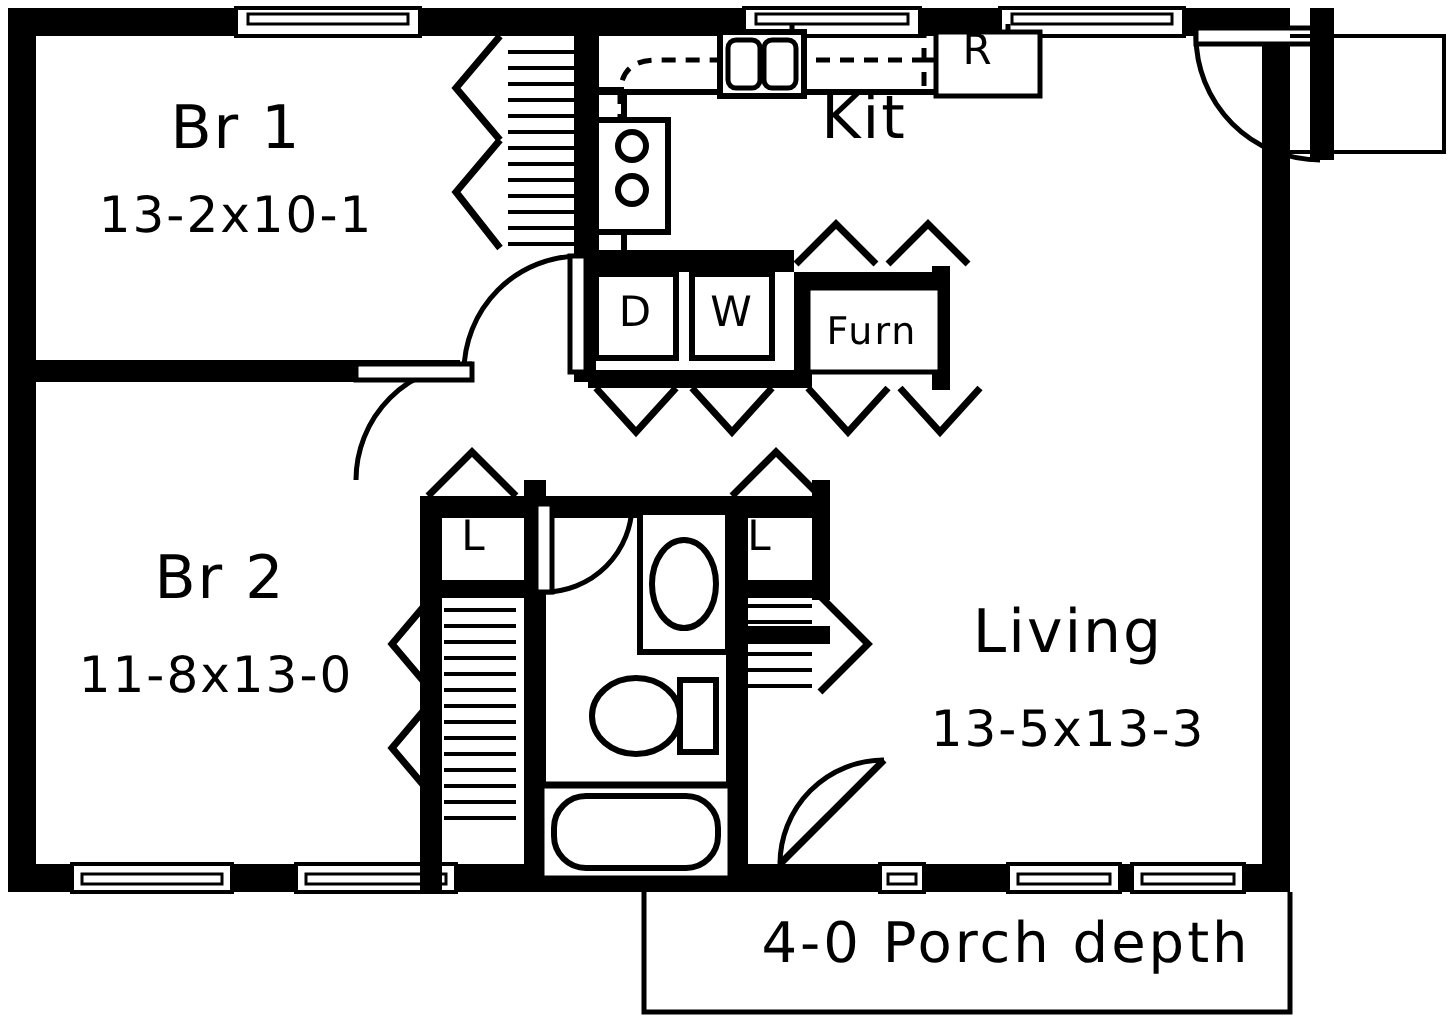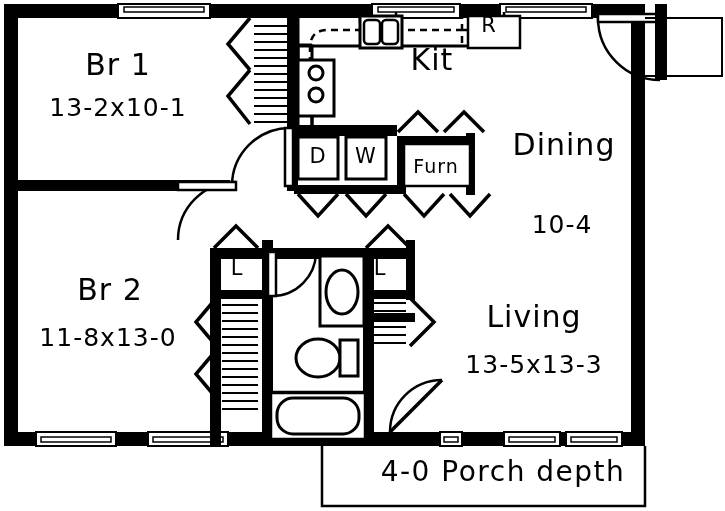--- a/index.html
+++ b/index.html
@@ -291,22 +291,20 @@
   </svg>
 
   <div class="lbl room-name" style="left:118px;top:50px;">Br  1</div>
   <div class="lbl room-dim" style="left:118px;top:95px;">13-2x10-1</div>
 
   <div class="lbl room-name" style="left:110px;top:275px;">Br  2</div>
   <div class="lbl room-dim" style="left:108px;top:325px;">11-8x13-0</div>
 
   <div class="lbl room-name" style="left:432px;top:45px;">Kit</div>
 
-  <div class="lbl room-name" style="left:564px;top:130px;">Dining</div>
-  <div class="lbl room-dim" style="left:562px;top:212px;">10-4</div>
 
   <div class="lbl room-name" style="left:534px;top:302px;">Living</div>
   <div class="lbl room-dim" style="left:534px;top:352px;">13-5x13-3</div>
 
   <div class="lbl tag" style="left:318px;top:146px;">D</div>
   <div class="lbl tag" style="left:366px;top:146px;">W</div>
   <div class="lbl tag-sm" style="left:436px;top:157px;">Furn</div>
   <div class="lbl tag" style="left:489px;top:15px;">R</div>
   <div class="lbl tag" style="left:237px;top:258px;">L</div>
   <div class="lbl tag" style="left:380px;top:258px;">L</div>

